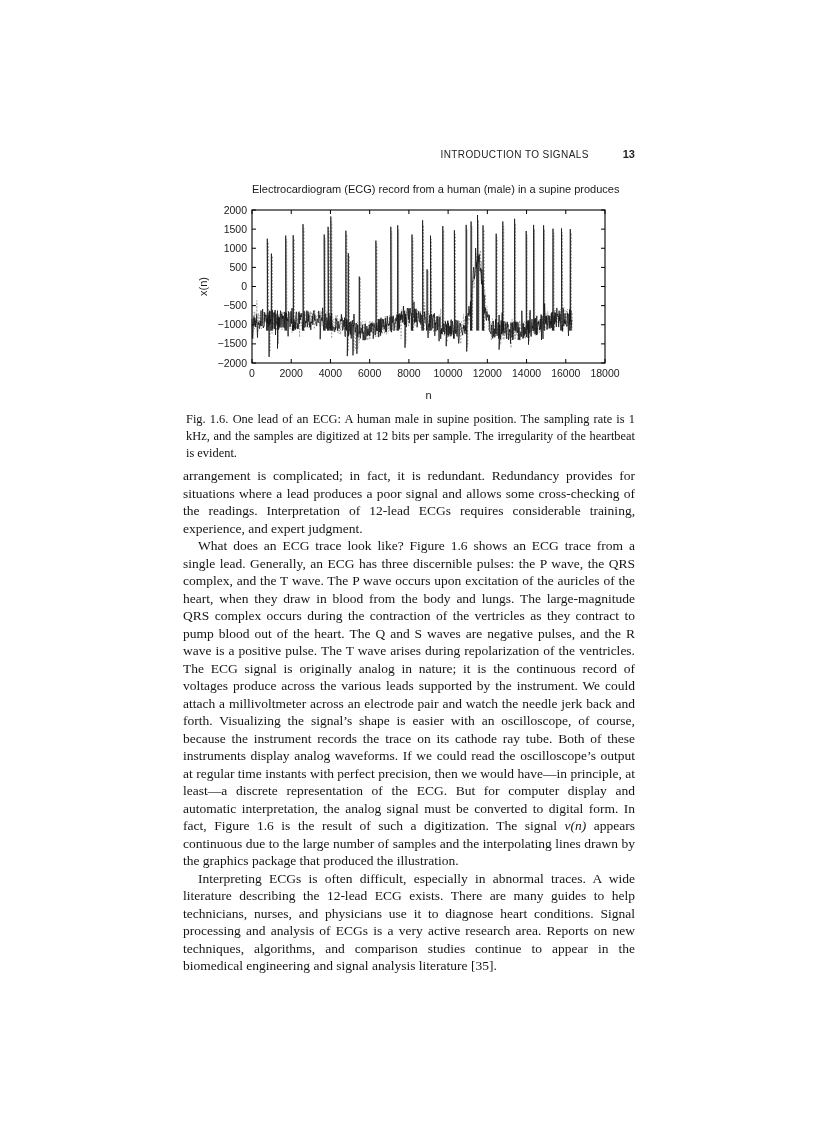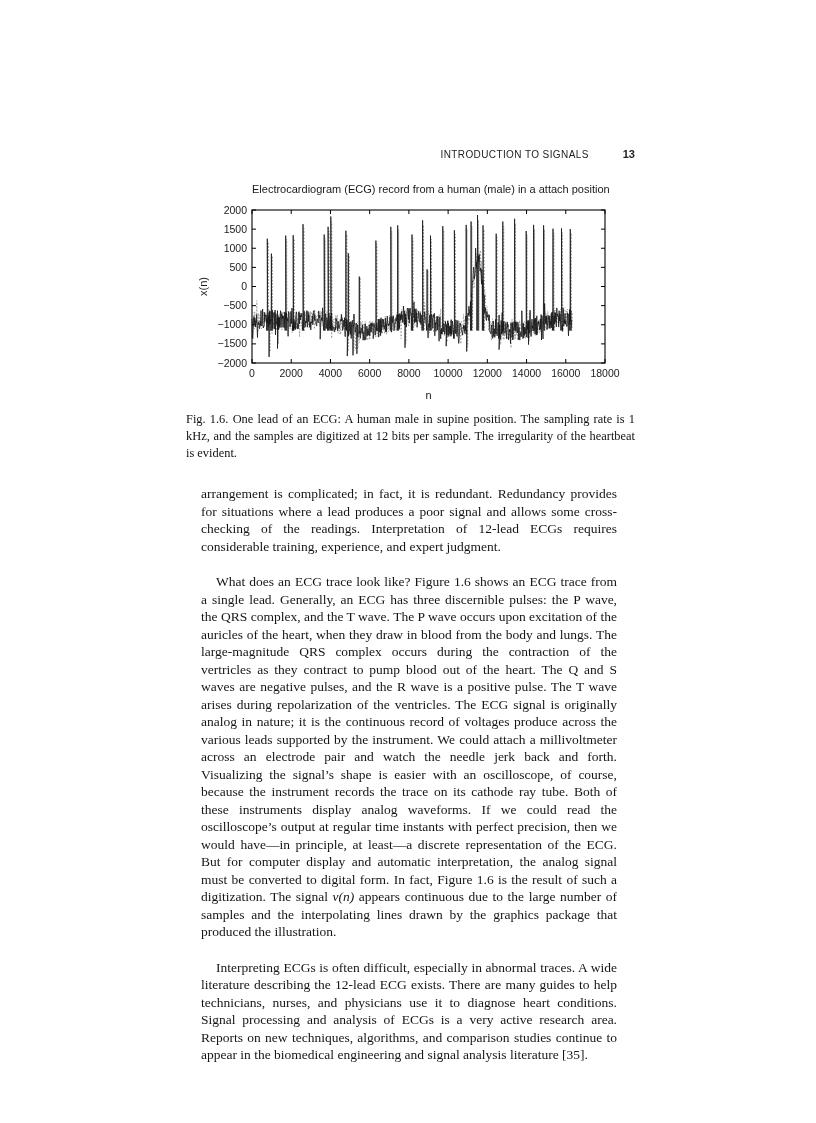--- a/index.html
+++ b/index.html
@@ -20,37 +20,37 @@
     white-space:nowrap;
   }
   .ecg-svg { position:absolute; top:196px; left:195px; }
   .caption {
     position:absolute; top:411px; left:186px; width:449px;
     font-size:12.4px; line-height:17px; text-align:justify; color:#111;
   }
   .caption b { font-weight:normal; }
   .body-text { position:absolute; top:467px; left:183px; width:452px; }
   .para {
-    margin:18px; text-align:justify; font-size:13.5px; line-height:17.5px; color:#151515;
+    margin:0; text-align:justify; font-size:13.5px; line-height:17.5px; color:#151515;
   }
   .para.indent { text-indent:15px; }
   svg text { font-family:"Liberation Sans", sans-serif; fill:#1a1a1a; }
 </style>
 </head>
 <body>
 
 <div class="page">
 
   <div class="running-head">
     <span>INTRODUCTION TO SIGNALS</span>
     <span class="page-num">13</span>
   </div>
 
   <div class="figure">
-    <div class="chart-title">Electrocardiogram (ECG) record from a human (male) in a attach position</div>
+    <div class="chart-title">Electrocardiogram (ECG) record from a human (male) in a supine produces</div>
     <svg id="ecg-svg" class="ecg-svg" width="430" height="232" viewBox="0 0 430 232">
         <polyline points="57.9,127.3 58.3,120.3 58.7,131.8 59.1,116.4 59.5,132.8 59.8,115.7 60.2,123.9 60.6,126.8 61.0,131.0 61.4,125.3 61.8,104.6 62.2,127.7 62.6,130.7 63.0,134.6 63.4,117.0 63.8,123.7 64.2,127.1 64.6,121.2 64.9,119.0 65.3,120.6 65.7,125.1 66.1,126.9 66.5,132.8 66.9,130.4 67.3,123.2 67.7,126.6 68.1,127.5 68.5,116.0 68.9,125.2 69.3,127.0 69.6,125.4 70.0,126.2 70.4,120.3 70.8,116.8 71.2,122.5 71.6,125.8 72.0,120.8 72.4,126.0 72.6,134.5 72.8,131.5 73.2,132.3 73.2,46.0 73.6,126.8 73.8,134.5 74.0,128.2 74.4,118.4 74.5,128.8 74.7,124.1 74.9,156.0 75.1,119.6 75.4,128.8 75.5,121.3 75.9,117.1 76.3,113.5 76.7,133.0 76.7,134.5 77.1,137.3 77.3,59.9 77.5,127.0 77.9,117.1 77.9,134.5 78.3,131.7 78.7,126.3 79.1,129.2 79.5,128.4 79.8,117.6 80.2,123.5 80.6,123.4 81.0,121.7 81.4,134.4 81.8,129.1 82.2,124.5 82.6,118.6 82.9,128.8 83.0,132.4 83.4,118.4 83.4,148.1 83.8,123.1 83.9,128.8 84.2,133.7 84.6,129.5 84.9,118.3 85.3,118.7 85.7,118.1 86.1,128.6 86.5,115.7 86.9,134.0 87.3,132.9 87.7,115.8 88.1,121.8 88.5,119.7 88.9,115.2 89.3,117.3 89.7,128.7 90.0,124.9 90.4,116.8 90.8,122.2 91.0,134.5 91.2,130.2 91.6,131.6 91.6,43.2 92.0,128.9 92.2,134.5 92.4,121.0 92.8,125.1 93.2,124.7 93.6,125.8 94.0,121.9 94.4,116.0 94.8,116.4 95.1,132.8 95.5,125.5 95.9,122.9 96.3,126.1 96.7,122.6 97.1,136.7 97.5,125.4 97.9,131.5 98.3,130.9 98.5,134.5 98.7,117.7 99.1,108.8 99.1,42.8 99.5,132.3 99.7,134.5 99.9,123.3 100.2,120.4 100.6,128.5 101.0,127.2 101.4,121.8 101.8,132.5 102.2,125.6 102.6,122.1 103.0,123.5 103.4,120.2 103.8,116.4 104.2,130.1 104.6,141.2 104.9,124.2 105.3,122.2 105.7,120.2 106.1,129.8 106.5,129.5 106.9,126.7 107.3,127.1 107.7,133.2 108.1,123.8 108.3,134.5 108.5,124.5 108.9,123.3 108.9,32.5 109.3,131.5 109.5,134.5 109.7,118.6 110.0,118.7 110.4,117.1 110.8,131.2 111.2,114.9 111.6,121.9 112.0,125.6 112.4,126.7 112.8,118.0 113.2,118.1 113.6,124.9 114.0,131.6 114.4,116.2 114.8,125.7 115.1,131.5 115.5,115.2 115.9,127.3 116.3,124.0 116.7,115.8 117.1,123.5 117.5,117.6 117.9,128.9 118.3,115.3 118.7,123.6 119.1,127.3 119.5,133.2 119.9,114.8 120.2,128.8 120.6,127.7 121.0,121.2 121.4,121.2 121.8,119.0 122.2,119.9 122.6,120.1 123.0,116.1 123.4,115.1 123.8,117.2 124.2,117.2 124.6,128.7 125.0,130.3 125.3,119.4 125.7,115.3 126.1,124.5 126.5,115.5 126.9,122.5 127.3,130.2 127.7,123.5 128.1,114.5 128.5,132.0 128.9,133.3 129.3,120.9 129.5,134.5 129.7,132.1 130.1,131.3 130.1,42.1 130.4,117.8 130.6,134.5 130.8,125.2 131.2,132.2 131.6,131.6 132.0,115.5 132.4,125.3 132.8,124.2 133.2,130.2 133.4,134.5 133.6,127.1 134.0,129.2 134.0,35.0 134.4,124.1 134.6,134.5 134.8,126.0 135.2,122.8 135.5,129.3 135.9,131.0 136.1,134.5 136.3,126.8 136.7,142.4 136.7,25.4 137.1,133.7 137.3,134.5 137.5,124.8 137.9,135.3 138.3,124.5 138.7,122.9 139.1,128.2 139.5,129.9 139.9,127.3 140.2,123.3 140.6,120.1 141.0,119.2 141.4,132.8 141.8,122.9 142.2,118.7 142.6,121.3 143.0,137.0 143.4,133.5 143.8,129.5 144.2,137.9 144.6,136.9 145.0,127.4 145.3,131.0 145.7,138.5 146.1,131.9 146.5,130.4 146.9,120.8 147.3,120.0 147.7,123.1 148.1,127.1 148.5,131.0 148.9,133.0 149.3,134.2 149.7,129.1 150.1,127.4 150.4,124.8 150.8,116.7 151.2,130.9 151.2,134.5 151.6,125.8 151.8,38.6 152.0,133.3 152.4,132.3 152.4,134.5 152.7,128.8 152.8,137.1 153.2,124.6 153.2,155.2 153.6,139.1 153.6,134.5 153.7,128.8 154.0,134.0 154.2,59.6 154.4,124.9 154.8,128.3 154.8,134.5 155.2,132.8 155.5,138.1 155.9,132.4 156.3,127.4 156.7,140.5 157.1,124.7 157.5,132.7 157.9,140.3 158.3,128.8 158.4,128.8 158.7,118.0 158.9,154.5 159.1,138.8 159.4,128.8 159.5,129.8 159.9,138.3 160.3,131.6 160.6,153.9 161.0,136.8 161.4,140.4 161.8,141.7 162.2,135.6 162.3,128.8 162.6,125.8 162.8,153.1 163.0,143.5 163.3,128.8 163.4,132.6 163.8,129.3 164.2,146.8 164.6,128.1 164.6,134.5 165.0,140.3 165.2,81.3 165.4,137.3 165.7,126.4 165.7,134.5 166.1,125.8 166.5,137.7 166.9,135.0 167.3,125.4 167.7,136.6 168.1,130.1 168.5,128.2 168.9,130.8 169.3,136.6 169.7,127.7 170.1,125.6 170.5,135.6 170.8,138.1 171.2,130.3 171.6,133.2 172.0,137.6 172.4,139.9 172.8,144.5 173.2,140.4 173.6,137.7 174.0,127.2 174.4,125.7 174.8,143.7 175.2,125.5 175.5,127.5 175.9,133.4 176.3,135.2 176.7,125.9 177.1,137.7 177.5,125.0 177.9,132.7 178.3,136.9 178.7,126.8 179.1,128.4 179.5,130.2 179.9,131.7 180.3,124.4 180.6,141.1 181.0,133.1 181.2,134.5 181.4,136.3 181.8,129.4 181.8,47.8 182.2,140.5 182.4,134.5 182.6,136.0 183.0,129.7 183.4,135.9 183.8,126.8 184.2,130.2 184.6,122.8 185.0,140.6 185.4,136.1 185.7,132.0 186.1,123.7 186.5,133.1 186.9,130.9 187.3,138.1 187.7,123.2 188.1,129.2 188.5,134.3 188.9,135.2 189.3,131.9 189.7,138.1 190.1,120.3 190.5,127.0 190.8,135.2 191.2,127.4 191.6,138.8 192.0,135.1 192.4,124.8 192.8,124.5 193.2,132.2 193.6,135.4 194.0,130.2 194.4,119.4 194.8,131.9 195.2,131.4 195.6,135.4 195.9,134.0 196.1,134.5 196.3,119.3 196.7,126.5 196.7,35.0 197.1,123.8 197.3,134.5 197.5,121.7 197.9,131.2 198.3,129.0 198.7,127.0 199.1,123.3 199.5,127.3 199.9,123.4 200.3,124.8 200.7,133.9 201.0,120.5 201.4,118.2 201.8,124.1 202.2,116.2 202.6,130.6 203.0,132.5 203.0,134.5 203.4,115.2 203.6,33.6 203.8,120.8 204.2,120.0 204.2,134.5 204.6,130.2 205.0,127.7 205.4,124.7 205.8,124.6 206.1,142.7 206.5,113.4 206.9,114.4 207.3,113.8 207.7,125.7 208.1,116.7 208.5,128.0 208.9,117.6 209.3,114.2 209.7,117.3 210.1,114.6 210.4,128.8 210.5,123.1 210.8,118.8 210.8,147.4 211.2,128.4 211.3,128.8 211.6,115.7 212.0,119.8 212.4,113.6 212.8,111.9 213.2,111.7 213.6,130.9 214.0,113.8 214.4,116.1 214.8,113.4 215.2,112.0 215.6,114.7 215.9,118.9 216.3,125.2 216.7,123.7 217.1,117.7 217.3,134.5 217.5,111.1 217.9,130.7 217.9,42.1 218.3,120.8 218.5,134.5 218.7,113.0 219.1,127.8 219.5,130.1 219.9,129.6 220.3,123.4 220.7,120.1 221.0,118.8 221.4,112.3 221.8,124.7 222.2,113.1 222.6,113.9 223.0,124.6 223.4,123.3 223.8,117.4 224.2,120.6 224.6,121.1 225.0,116.7 225.4,115.4 225.8,120.1 226.1,131.4 226.5,131.9 226.9,128.0 227.3,115.3 227.7,129.4 227.9,134.5 228.1,123.4 228.5,132.6 228.5,29.0 228.9,130.6 229.1,134.5 229.3,120.7 229.7,106.7 230.1,124.1 230.5,127.4 230.9,122.4 231.2,115.2 231.6,133.6 232.0,133.1 232.4,130.8 232.4,134.5 232.8,129.5 233.0,74.5 233.2,119.5 233.6,114.7 233.6,134.5 234.0,117.6 234.4,137.1 234.8,123.1 235.2,125.7 235.6,124.6 235.8,134.5 236.0,124.3 236.3,121.0 236.3,43.2 236.7,130.9 236.9,134.5 237.1,131.4 237.5,120.5 237.9,119.0 238.3,130.1 238.7,136.4 239.1,127.3 239.5,125.1 239.9,128.0 240.3,121.4 240.7,131.5 241.1,123.6 241.4,121.1 241.8,128.4 242.2,122.6 242.6,121.7 243.0,127.3 243.4,122.7 243.8,119.0 244.2,118.8 244.6,121.3 245.0,130.5 245.4,119.6 245.8,112.7 246.1,131.2 246.5,133.9 246.9,134.6 247.3,130.7 247.7,122.1 248.1,124.4 248.1,134.5 248.5,123.5 248.7,34.3 248.9,123.1 249.3,140.3 249.3,134.5 249.7,132.4 250.1,124.5 250.5,130.1 250.9,133.0 251.2,136.6 251.5,128.8 251.6,139.8 252.0,126.5 252.0,146.0 252.4,128.5 252.5,128.8 252.8,124.3 253.2,123.8 253.6,140.1 254.0,129.1 254.4,134.7 254.8,141.2 255.2,136.4 255.6,124.2 256.0,135.3 256.3,137.2 256.7,139.7 257.1,131.4 257.5,134.8 257.9,138.6 258.3,129.2 258.7,134.0 259.1,141.3 259.5,123.9 259.7,134.5 259.9,123.2 260.3,134.2 260.3,38.2 260.7,131.1 260.9,134.5 261.1,125.2 261.4,128.4 261.8,137.3 262.2,132.4 262.6,125.4 263.0,137.7 263.4,128.7 263.8,133.9 264.2,140.3 264.6,125.2 265.0,130.3 265.4,127.5 265.8,147.9 266.2,130.3 266.5,125.7 266.9,127.4 267.3,140.1 267.7,131.5 268.1,133.2 268.5,118.3 268.9,127.6 269.3,135.8 269.7,123.0 270.1,128.3 270.5,126.3 270.9,139.0 271.3,121.1 271.4,134.5 271.6,129.8 272.0,135.8 272.0,33.2 272.1,128.8 272.4,131.7 272.6,134.5 272.6,151.0 272.8,124.5 273.1,128.8 273.2,123.8 273.6,118.0 274.0,124.8 274.4,112.8 274.8,121.0 275.2,110.8 275.6,104.5 276.0,112.0 276.4,109.2 276.4,134.5 276.7,105.9 276.9,30.0 277.1,100.1 277.5,98.3 277.5,134.5 277.9,88.8 278.3,86.1 278.7,79.8 279.1,92.3 279.5,78.8 279.9,81.4 280.3,80.5 280.7,62.7 281.1,63.9 281.4,73.5 281.8,57.6 282.2,65.2 282.6,61.4 282.8,134.5 283.0,67.1 283.4,67.1 283.4,24.0 283.8,59.1 284.0,134.5 284.2,70.9 284.6,57.6 285.0,59.9 285.4,54.2 285.8,77.2 286.2,73.8 286.5,64.9 286.9,81.0 287.3,87.5 287.7,84.9 288.1,95.9 288.3,134.5 288.5,100.3 288.9,89.2 288.9,33.6 289.3,91.0 289.5,134.5 289.7,92.7 290.1,106.8 290.5,98.4 290.9,120.1 291.3,116.8 291.6,112.4 292.0,110.7 292.4,122.1 292.8,122.8 293.2,124.3 293.6,134.6 294.0,118.1 294.4,127.4 294.8,128.8 295.2,125.0 295.6,128.9 296.0,129.0 296.4,144.4 296.7,127.0 297.1,138.0 297.5,122.7 297.9,137.9 298.3,125.1 298.7,127.4 299.1,129.2 299.5,134.3 299.9,132.4 300.3,136.1 300.7,140.0 301.1,131.6 301.5,127.9 301.5,134.5 301.8,129.1 302.0,41.4 302.2,134.2 302.6,134.4 302.6,134.5 303.0,128.6 303.4,131.3 303.8,136.9 304.2,140.3 304.5,128.8 304.6,134.1 305.0,143.0 305.0,149.2 305.4,141.4 305.5,128.8 305.8,146.8 306.2,131.2 306.6,126.6 306.9,131.5 307.3,124.8 307.7,127.2 308.1,142.4 308.1,134.5 308.5,125.2 308.7,30.0 308.9,144.0 309.3,124.6 309.3,134.5 309.7,140.8 310.1,135.6 310.5,131.2 310.9,125.6 311.3,141.9 311.7,132.9 312.0,130.1 312.4,141.8 312.8,143.4 313.2,140.4 313.6,143.4 314.0,137.2 314.4,140.5 314.8,138.3 315.2,136.7 315.6,127.6 316.0,151.9 316.4,135.0 316.7,137.1 317.1,122.8 317.5,143.2 317.9,131.9 318.3,136.7 318.7,143.3 319.1,138.2 319.5,136.3 319.9,142.8 319.9,134.5 320.3,142.4 320.5,27.5 320.7,127.5 321.1,136.4 321.1,134.5 321.5,136.7 321.8,139.4 322.2,125.5 322.6,144.3 323.0,134.2 323.4,135.8 323.8,131.0 324.2,130.5 324.6,124.5 325.0,138.5 325.4,140.4 325.8,127.3 326.2,126.2 326.6,127.7 326.9,135.7 327.3,140.3 327.7,126.3 328.1,131.3 328.5,137.0 328.9,131.9 329.3,125.6 329.7,133.2 330.1,134.3 330.5,142.6 330.9,126.6 331.3,125.5 331.5,134.5 331.7,131.5 332.0,130.0 332.0,38.9 332.4,137.7 332.6,134.5 332.8,127.3 333.2,141.6 333.6,141.2 333.9,128.8 334.0,140.3 334.4,116.3 334.4,144.6 334.8,125.0 334.9,128.8 335.2,130.9 335.6,135.2 336.0,136.2 336.4,131.6 336.8,125.8 337.1,135.3 337.5,128.1 337.9,131.8 338.3,133.5 338.7,137.2 338.9,134.5 339.1,125.5 339.5,138.6 339.5,33.2 339.9,126.2 340.1,134.5 340.3,122.5 340.7,139.8 341.1,130.6 341.5,121.7 341.9,139.2 342.2,137.2 342.6,131.9 343.0,133.5 343.4,129.1 343.8,125.1 344.2,136.6 344.6,132.5 345.0,131.5 345.4,135.8 345.8,124.7 346.2,123.0 346.6,130.4 347.0,125.3 347.3,122.9 347.7,130.3 348.1,133.4 348.5,117.7 348.9,131.0 348.9,134.5 349.3,135.3 349.5,33.6 349.7,118.8 350.1,123.0 350.1,134.5 350.5,125.0 350.9,116.7 351.3,123.7 351.7,125.1 352.0,134.0 352.4,125.3 352.8,115.2 353.2,133.2 353.6,121.1 354.0,127.9 354.4,119.0 354.8,126.0 355.2,120.3 355.6,130.3 356.0,123.4 356.4,118.4 356.8,131.8 357.1,116.1 357.5,124.3 357.9,113.6 358.3,130.6 358.3,134.5 358.7,127.0 358.9,36.8 359.1,117.0 359.5,113.4 359.5,134.5 359.9,115.4 360.3,114.5 360.7,113.9 361.1,123.7 361.5,120.2 361.9,127.6 362.2,121.8 362.6,119.1 363.0,117.2 363.4,118.9 363.8,128.2 364.2,120.7 364.6,127.6 365.0,126.4 365.4,124.5 365.8,112.9 366.2,127.5 366.6,112.9 366.8,134.5 367.0,110.8 367.3,128.7 367.3,36.4 367.7,111.4 367.9,134.5 368.1,118.0 368.5,118.4 368.9,111.3 369.3,120.5 369.7,128.0 370.1,127.5 370.5,120.9 370.9,114.5 371.3,125.9 371.7,115.0 372.1,122.5 372.4,113.0 372.8,129.8 373.2,129.4 373.6,129.5 374.0,128.2 374.4,129.0 374.8,121.5 375.2,123.4 375.6,112.7 375.6,134.5 376.0,128.3 376.2,37.1 376.4,129.0 376.8,122.1 376.8,134.5 377.2,125.9 377.5,117.3" fill="none" stroke="#8e8e8e" stroke-width="0.8" stroke-dasharray="1.5,1.8"></polyline>
         <polyline points="57.0,123.0 57.4,141.3 57.8,142.6 58.2,132.2 58.6,122.8 59.0,120.8 59.4,128.0 59.7,122.5 60.1,122.1 60.5,131.1 60.9,124.8 61.3,126.7 61.7,118.5 62.1,131.5 62.5,141.6 62.9,127.5 63.3,125.9 63.7,128.7 64.1,127.2 64.5,132.7 64.8,131.4 65.2,124.8 65.6,129.6 66.0,114.6 66.4,129.6 66.8,129.7 67.2,127.7 67.6,113.1 68.0,130.3 68.4,132.0 68.8,129.9 69.2,130.1 69.6,116.3 69.9,125.5 70.3,119.0 70.7,120.1 71.1,118.7 71.5,122.3 71.7,134.5 71.9,122.4 72.3,127.6 72.3,42.7 72.7,128.9 72.9,134.5 73.1,120.6 73.5,130.8 73.6,128.8 73.9,117.7 74.1,160.9 74.3,114.7 74.6,128.8 74.7,126.0 75.0,115.2 75.4,126.3 75.8,123.4 75.8,134.5 76.2,125.8 76.4,57.6 76.6,120.9 77.0,126.9 77.0,134.5 77.4,114.3 77.8,132.7 78.2,123.4 78.6,116.8 79.0,116.3 79.4,116.1 79.7,133.0 80.1,114.0 80.5,139.0 80.9,117.7 81.3,127.1 81.7,126.3 82.0,128.8 82.1,123.8 82.5,114.6 82.5,152.5 82.9,122.0 83.0,128.8 83.3,133.8 83.7,120.5 84.1,131.6 84.5,121.7 84.8,130.9 85.2,119.3 85.6,114.7 86.0,131.6 86.4,119.0 86.8,117.9 87.2,123.0 87.6,119.7 88.0,130.9 88.4,120.2 88.8,122.3 89.2,132.0 89.6,121.6 89.9,115.9 90.1,134.5 90.3,117.5 90.7,123.4 90.7,39.6 91.1,131.8 91.3,134.5 91.5,116.9 91.9,122.9 92.3,124.8 92.7,122.5 93.1,140.3 93.5,115.5 93.9,117.3 94.3,125.9 94.7,126.6 95.0,130.8 95.4,127.9 95.8,115.4 96.2,116.7 96.6,127.7 97.0,112.1 97.4,127.4 97.6,134.5 97.8,129.4 98.2,134.5 98.2,39.2 98.6,134.4 98.8,134.5 99.0,123.6 99.4,132.3 99.8,127.9 100.1,125.9 100.5,133.5 100.9,118.7 101.3,115.8 101.7,117.0 102.1,132.8 102.5,132.8 102.9,127.7 103.3,132.7 103.7,116.2 104.1,115.6 104.5,127.8 104.9,117.0 105.2,124.0 105.6,119.1 106.0,120.3 106.4,121.0 106.8,117.2 107.2,124.3 107.4,134.5 107.6,129.7 108.0,122.3 108.0,28.2 108.4,132.2 108.6,134.5 108.8,123.5 109.2,115.4 109.6,126.0 109.9,131.3 110.3,129.3 110.7,124.7 111.1,127.1 111.5,125.1 111.9,114.6 112.3,131.2 112.7,127.2 113.1,115.5 113.5,125.4 113.9,118.8 114.3,127.2 114.7,131.2 115.0,126.0 115.4,126.4 115.8,133.9 116.2,125.4 116.6,127.0 117.0,125.8 117.4,120.2 117.8,128.5 118.2,118.0 118.6,116.4 119.0,114.4 119.4,124.4 119.8,118.7 120.1,122.2 120.5,123.1 120.9,125.2 121.3,128.7 121.7,130.1 122.1,122.6 122.5,123.6 122.9,125.9 123.3,126.8 123.7,114.9 124.1,118.8 124.5,122.0 124.9,119.3 125.2,143.2 125.6,131.2 126.0,123.2 126.4,123.6 126.8,121.4 127.2,125.2 127.6,111.8 128.0,123.2 128.4,127.3 128.6,134.5 128.8,134.1 129.2,125.1 129.2,38.5 129.6,124.0 129.8,134.5 130.0,126.2 130.3,119.5 130.7,117.8 131.1,132.6 131.5,131.0 131.9,121.6 132.3,125.8 132.5,134.5 132.7,125.3 133.1,123.1 133.1,30.8 133.5,116.4 133.7,134.5 133.9,117.2 134.3,123.8 134.7,132.2 135.1,130.7 135.2,134.5 135.4,120.3 135.8,132.6 135.8,20.5 136.2,129.2 136.4,134.5 136.6,117.1 137.0,128.8 137.4,129.2 137.8,134.5 138.2,131.0 138.6,130.8 139.0,131.7 139.4,136.0 139.8,135.5 140.2,130.7 140.5,133.8 140.9,122.1 141.3,124.8 141.7,123.6 142.1,130.1 142.5,134.7 142.9,125.0 143.3,125.5 143.7,132.0 144.1,132.8 144.5,129.0 144.9,128.6 145.3,123.5 145.6,124.2 146.0,125.3 146.4,118.3 146.8,124.9 147.2,122.6 147.6,134.4 148.0,132.5 148.4,130.1 148.8,124.1 149.2,130.8 149.6,121.6 150.0,139.3 150.3,140.7 150.3,134.5 150.7,130.3 150.9,34.7 151.1,133.1 151.5,123.3 151.5,134.5 151.8,128.8 151.9,123.7 152.3,136.1 152.3,160.1 152.7,140.3 152.7,134.5 152.8,128.8 153.1,122.7 153.3,57.2 153.5,140.0 153.9,138.2 153.9,134.5 154.3,135.2 154.7,125.9 155.1,135.4 155.4,138.4 155.8,125.5 156.2,142.5 156.6,127.7 157.0,127.7 157.4,124.3 157.5,128.8 157.8,136.0 158.0,159.3 158.2,135.9 158.5,128.8 158.6,130.2 159.0,118.2 159.4,128.3 159.8,127.5 160.2,136.4 160.5,133.7 160.9,130.6 161.3,127.0 161.4,128.8 161.7,129.4 161.9,157.8 162.1,136.3 162.4,128.8 162.5,139.8 162.9,141.3 163.3,137.8 163.7,135.0 163.7,134.5 164.1,131.6 164.3,80.6 164.5,130.6 164.9,137.8 164.9,134.5 165.3,142.4 165.6,139.3 166.0,131.9 166.4,132.9 166.8,134.7 167.2,137.4 167.6,129.0 168.0,144.2 168.4,143.0 168.8,135.9 169.2,143.0 169.6,144.2 170.0,128.3 170.4,127.7 170.7,143.8 171.1,140.7 171.5,139.8 171.9,130.1 172.3,139.8 172.7,133.1 173.1,133.0 173.5,138.9 173.9,133.9 174.3,128.8 174.7,140.2 175.1,135.8 175.5,135.8 175.8,127.3 176.2,135.8 176.6,127.1 177.0,128.5 177.4,129.7 177.8,127.6 178.2,142.7 178.6,138.8 179.0,127.5 179.4,131.1 179.8,132.4 180.2,139.2 180.4,134.5 180.6,133.2 180.9,126.9 180.9,44.6 181.3,129.2 181.5,134.5 181.7,127.3 182.1,135.0 182.5,133.4 182.9,131.4 183.3,123.2 183.7,141.1 184.1,123.3 184.5,136.1 184.9,126.1 185.3,123.5 185.6,139.5 186.0,121.7 186.4,136.5 186.8,126.2 187.2,123.1 187.6,123.2 188.0,131.5 188.4,123.5 188.8,126.9 189.2,133.0 189.6,129.7 190.0,129.0 190.4,121.8 190.7,135.9 191.1,127.9 191.5,135.8 191.9,124.6 192.3,120.0 192.7,127.1 193.1,129.6 193.5,129.9 193.9,127.5 194.3,128.8 194.7,125.6 195.1,120.8 195.3,134.5 195.5,133.5 195.8,133.8 195.8,30.8 196.2,127.0 196.4,134.5 196.6,136.2 197.0,120.8 197.4,126.8 197.8,126.3 198.2,119.7 198.6,122.0 199.0,134.8 199.4,132.5 199.8,127.0 200.2,127.4 200.6,126.4 200.9,122.1 201.3,124.8 201.7,124.8 202.1,119.0 202.1,134.5 202.5,131.9 202.7,29.3 202.9,122.9 203.3,119.2 203.3,134.5 203.7,118.2 204.1,118.2 204.5,132.5 204.9,117.4 205.3,124.5 205.7,118.9 206.0,124.3 206.4,115.5 206.8,122.3 207.2,118.8 207.6,126.3 208.0,126.6 208.4,110.0 208.8,115.1 209.2,124.3 209.5,128.8 209.6,115.2 210.0,120.8 210.0,151.7 210.4,118.0 210.5,128.8 210.8,121.2 211.1,124.6 211.5,130.8 211.9,121.7 212.3,112.0 212.7,112.6 213.1,114.6 213.5,123.4 213.9,112.5 214.3,127.3 214.7,114.5 215.1,112.2 215.5,117.7 215.8,118.0 216.2,120.6 216.4,134.5 216.6,117.3 217.0,118.3 217.0,38.5 217.4,113.7 217.6,134.5 217.8,122.4 218.2,121.4 218.6,121.2 219.0,105.8 219.4,126.9 219.8,112.7 220.2,125.9 220.6,123.0 220.9,113.1 221.3,126.3 221.7,116.5 222.1,131.3 222.5,126.4 222.9,125.0 223.3,118.9 223.7,115.2 224.1,121.2 224.5,123.2 224.9,126.6 225.3,116.6 225.7,128.4 226.0,127.8 226.4,119.0 226.8,119.4 227.0,134.5 227.2,130.6 227.6,118.3 227.6,24.3 228.0,122.6 228.2,134.5 228.4,128.1 228.8,127.4 229.2,124.6 229.6,115.7 230.0,121.8 230.4,121.8 230.8,121.7 231.1,127.7 231.5,129.8 231.5,134.5 231.9,117.0 232.1,73.3 232.3,122.8 232.7,124.1 232.7,134.5 233.1,141.9 233.5,129.0 233.9,127.7 234.3,131.3 234.7,119.1 234.9,134.5 235.1,129.0 235.5,126.8 235.5,39.6 235.9,121.3 236.0,134.5 236.2,125.2 236.6,118.1 237.0,121.4 237.4,123.0 237.8,132.3 238.2,121.1 238.6,118.6 239.0,121.2 239.4,117.3 239.8,139.8 240.2,126.1 240.6,129.0 241.0,135.2 241.3,128.8 241.7,126.1 242.1,120.1 242.5,134.1 242.9,120.7 243.3,127.9 243.7,131.2 244.1,145.2 244.5,125.2 244.9,120.8 245.3,132.0 245.7,142.8 246.1,133.7 246.4,138.0 246.8,132.2 247.2,138.2 247.2,134.5 247.6,127.0 247.8,30.1 248.0,135.0 248.4,135.9 248.4,134.5 248.8,127.6 249.2,128.7 249.6,138.1 250.0,136.7 250.4,125.4 250.7,128.8 250.8,129.7 251.2,129.1 251.2,150.2 251.5,140.8 251.6,128.8 251.9,138.7 252.3,128.5 252.7,124.8 253.1,140.6 253.5,126.7 253.9,138.8 254.3,137.1 254.7,130.3 255.1,138.0 255.5,129.9 255.9,140.3 256.2,123.6 256.6,138.2 257.0,136.5 257.4,125.1 257.8,128.8 258.2,133.7 258.6,142.2 258.8,134.5 259.0,142.9 259.4,133.0 259.4,34.3 259.8,126.9 260.0,134.5 260.2,134.0 260.6,137.7 261.0,124.0 261.3,132.3 261.7,138.7 262.1,140.4 262.5,132.3 262.9,124.5 263.3,142.0 263.7,147.4 264.1,143.4 264.5,136.2 264.9,127.2 265.3,127.3 265.7,129.4 266.1,131.1 266.4,133.5 266.8,135.8 267.2,136.6 267.6,139.1 268.0,135.3 268.4,129.4 268.8,132.7 269.2,129.4 269.6,135.8 270.0,137.6 270.4,129.5 270.6,134.5 270.8,120.0 271.2,125.4 271.2,28.9 271.3,128.8 271.5,137.2 271.7,134.5 271.7,155.5 271.9,133.2 272.2,128.8 272.3,125.5 272.7,118.7 273.1,117.1 273.5,119.3 273.9,110.3 274.3,116.2 274.7,116.0 275.1,119.7 275.5,105.3 275.5,134.5 275.9,114.3 276.1,25.5 276.3,101.1 276.6,98.2 276.6,134.5 277.0,99.8 277.4,85.1 277.8,85.8 278.2,78.4 278.6,71.1 279.0,73.8 279.4,82.8 279.8,79.1 280.2,76.2 280.6,52.1 281.0,62.3 281.4,71.7 281.7,66.3 281.9,134.5 282.1,69.7 282.5,63.9 282.5,19.0 282.9,64.8 283.1,134.5 283.3,59.7 283.7,66.3 284.1,58.5 284.5,60.3 284.9,74.8 285.3,74.7 285.7,72.1 286.1,79.2 286.5,88.2 286.8,73.5 287.2,83.6 287.4,134.5 287.6,84.5 288.0,100.4 288.0,29.3 288.4,117.0 288.6,134.5 288.8,106.1 289.2,99.3 289.6,117.2 290.0,113.5 290.4,111.6 290.8,120.7 291.2,123.8 291.5,124.5 291.9,115.3 292.3,121.2 292.7,119.7 293.1,118.5 293.5,122.6 293.9,124.8 294.3,119.1 294.7,135.9 295.1,136.2 295.5,136.2 295.9,137.8 296.3,129.0 296.6,128.9 297.0,136.1 297.4,140.9 297.8,142.4 298.2,124.9 298.6,140.5 299.0,137.4 299.4,132.9 299.8,141.4 300.2,135.5 300.6,123.3 300.6,134.5 301.0,138.0 301.2,37.7 301.4,126.0 301.7,127.0 301.7,134.5 302.1,139.9 302.5,135.4 302.9,131.5 303.3,126.3 303.6,128.8 303.7,142.7 304.1,119.0 304.1,153.6 304.5,142.7 304.6,128.8 304.9,137.4 305.3,138.0 305.7,143.1 306.1,124.5 306.5,138.2 306.8,132.9 307.2,116.5 307.2,134.5 307.6,136.5 307.8,25.5 308.0,138.5 308.4,127.0 308.4,134.5 308.8,125.3 309.2,134.3 309.6,135.0 310.0,137.6 310.4,135.7 310.8,126.6 311.2,133.8 311.6,142.7 311.9,135.2 312.3,125.9 312.7,131.2 313.1,128.4 313.5,143.8 313.9,141.9 314.3,133.2 314.7,136.1 315.1,133.8 315.5,147.6 315.9,126.5 316.3,127.9 316.7,130.6 317.0,141.6 317.4,126.6 317.8,144.0 318.2,138.7 318.6,135.3 319.0,125.7 319.0,134.5 319.4,130.5 319.6,22.8 319.8,121.3 320.2,133.3 320.2,134.5 320.6,125.8 321.0,135.2 321.4,126.4 321.8,126.0 322.1,136.3 322.5,137.0 322.9,126.3 323.3,129.7 323.7,143.8 324.1,131.3 324.5,143.1 324.9,144.1 325.3,137.3 325.7,136.2 326.1,140.9 326.5,140.2 326.8,114.7 327.2,126.5 327.6,133.5 328.0,142.7 328.4,127.4 328.8,141.6 329.2,130.9 329.6,139.4 330.0,131.4 330.4,137.7 330.6,134.5 330.8,133.5 331.2,128.1 331.2,35.0 331.6,141.1 331.8,134.5 331.9,133.2 332.3,124.7 332.7,133.5 333.0,128.8 333.1,142.0 333.5,125.1 333.5,148.6 333.9,124.1 334.0,128.8 334.3,137.1 334.7,133.5 335.1,114.1 335.5,133.4 335.9,140.4 336.3,140.4 336.7,127.3 337.0,123.1 337.4,132.2 337.8,130.2 338.0,134.5 338.2,135.0 338.6,123.7 338.6,28.9 339.0,131.6 339.2,134.5 339.4,122.7 339.8,127.5 340.2,137.9 340.6,122.2 341.0,128.4 341.4,138.9 341.8,119.8 342.1,138.5 342.5,130.8 342.9,126.1 343.3,128.4 343.7,124.8 344.1,127.4 344.5,134.0 344.9,133.6 345.3,123.0 345.7,133.1 346.1,118.5 346.5,144.0 346.9,119.7 347.2,124.5 347.6,125.1 348.0,142.9 348.0,134.5 348.4,129.2 348.6,29.3 348.8,127.1 349.2,128.4 349.2,134.5 349.6,107.5 350.0,120.1 350.4,127.3 350.8,120.2 351.2,128.3 351.6,119.8 352.0,133.6 352.3,131.7 352.7,125.5 353.1,119.4 353.5,120.1 353.9,126.3 354.3,131.9 354.7,120.3 355.1,132.6 355.5,125.0 355.9,128.9 356.3,117.4 356.7,131.8 357.1,116.0 357.4,129.1 357.4,134.5 357.8,127.7 358.0,32.7 358.2,123.7 358.6,126.5 358.6,134.5 359.0,120.3 359.4,127.9 359.8,116.3 360.2,126.2 360.6,117.2 361.0,127.8 361.4,130.9 361.8,111.9 362.1,119.3 362.5,118.1 362.9,120.9 363.3,119.8 363.7,131.1 364.1,114.7 364.5,124.9 364.9,117.6 365.3,119.4 365.7,129.9 365.9,134.5 366.1,117.2 366.5,113.4 366.5,32.4 366.9,122.6 367.1,134.5 367.2,129.0 367.6,135.4 368.0,112.2 368.4,113.5 368.8,130.2 369.2,123.5 369.6,127.3 370.0,117.5 370.4,128.2 370.8,125.0 371.2,127.7 371.6,130.4 372.0,130.4 372.3,121.7 372.7,117.0 373.1,129.8 373.5,139.9 373.9,118.0 374.3,128.6 374.7,113.4 374.7,134.5 375.1,127.6 375.3,33.1 375.5,125.8 375.9,114.9 375.9,134.5 376.3,131.4 376.7,124.1" fill="none" stroke="#161616" stroke-width="0.8"></polyline>
         <rect x="57" y="14" width="353" height="153" fill="none" stroke="#000" stroke-width="1.1"></rect>
         <line x1="57" y1="167" x2="57" y2="163" stroke="#000" stroke-width="1"></line>
         <line x1="57" y1="14" x2="57" y2="18" stroke="#000" stroke-width="1"></line>
         <text x="57" y="181" text-anchor="middle" font-size="10.5">0</text>
         <line x1="96.22222222222223" y1="167" x2="96.22222222222223" y2="163" stroke="#000" stroke-width="1"></line>
         <line x1="96.22222222222223" y1="14" x2="96.22222222222223" y2="18" stroke="#000" stroke-width="1"></line>
         <text x="96.22222222222223" y="181" text-anchor="middle" font-size="10.5">2000</text>

